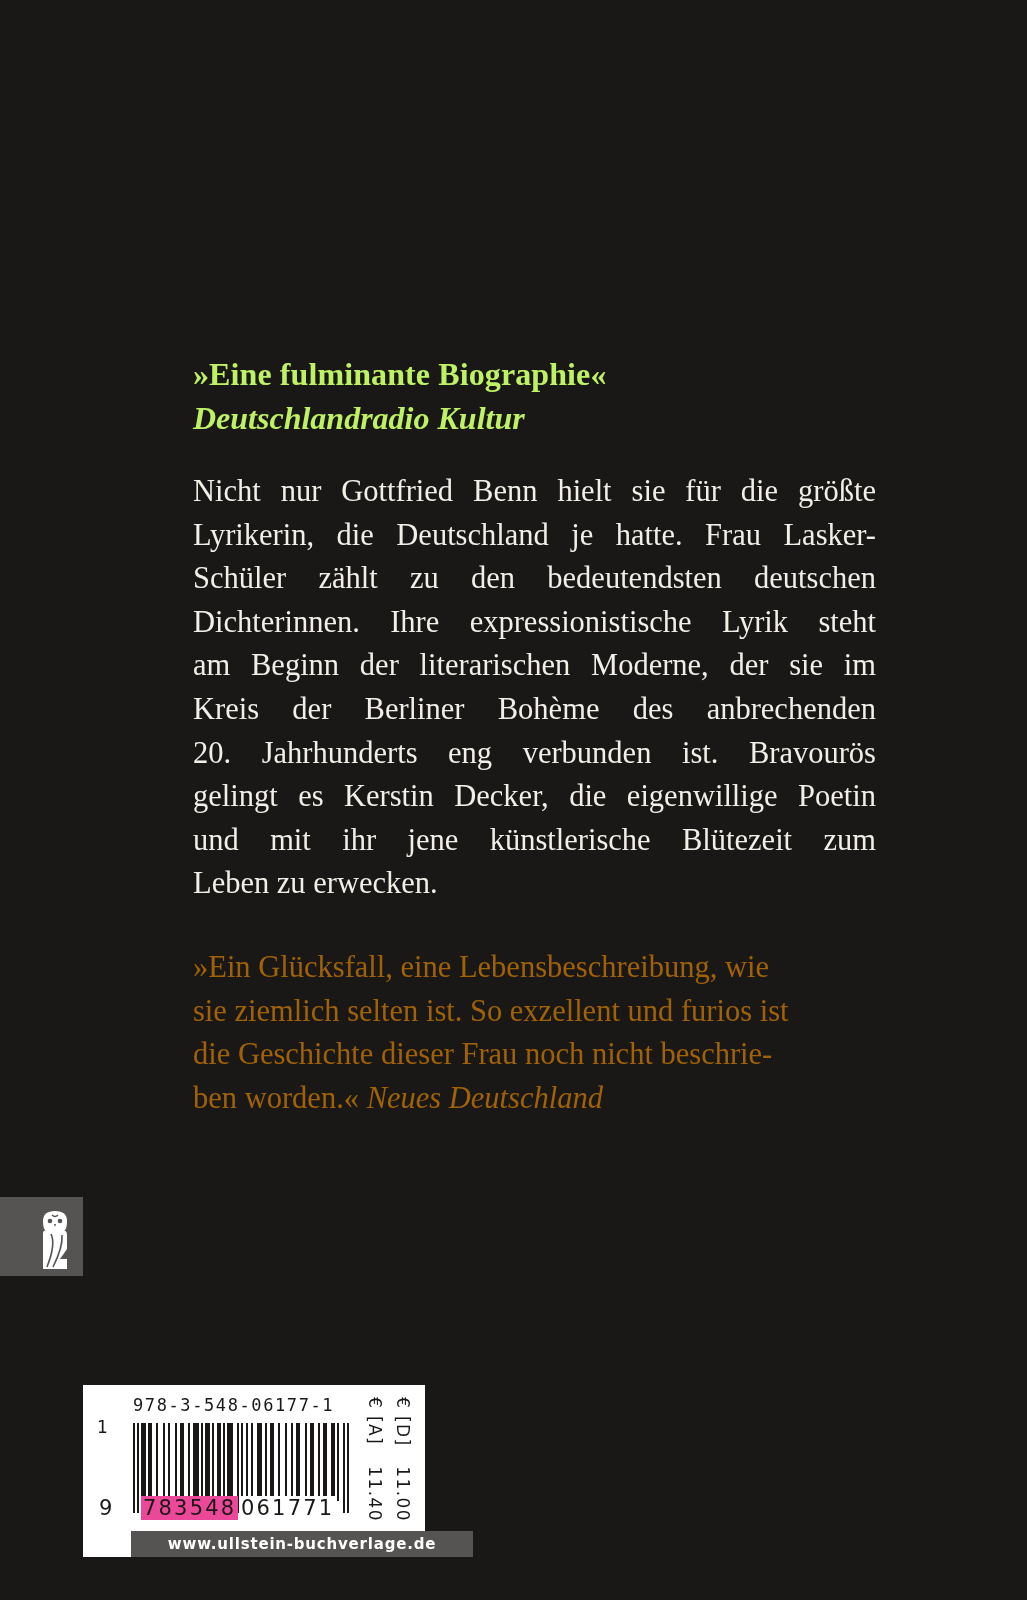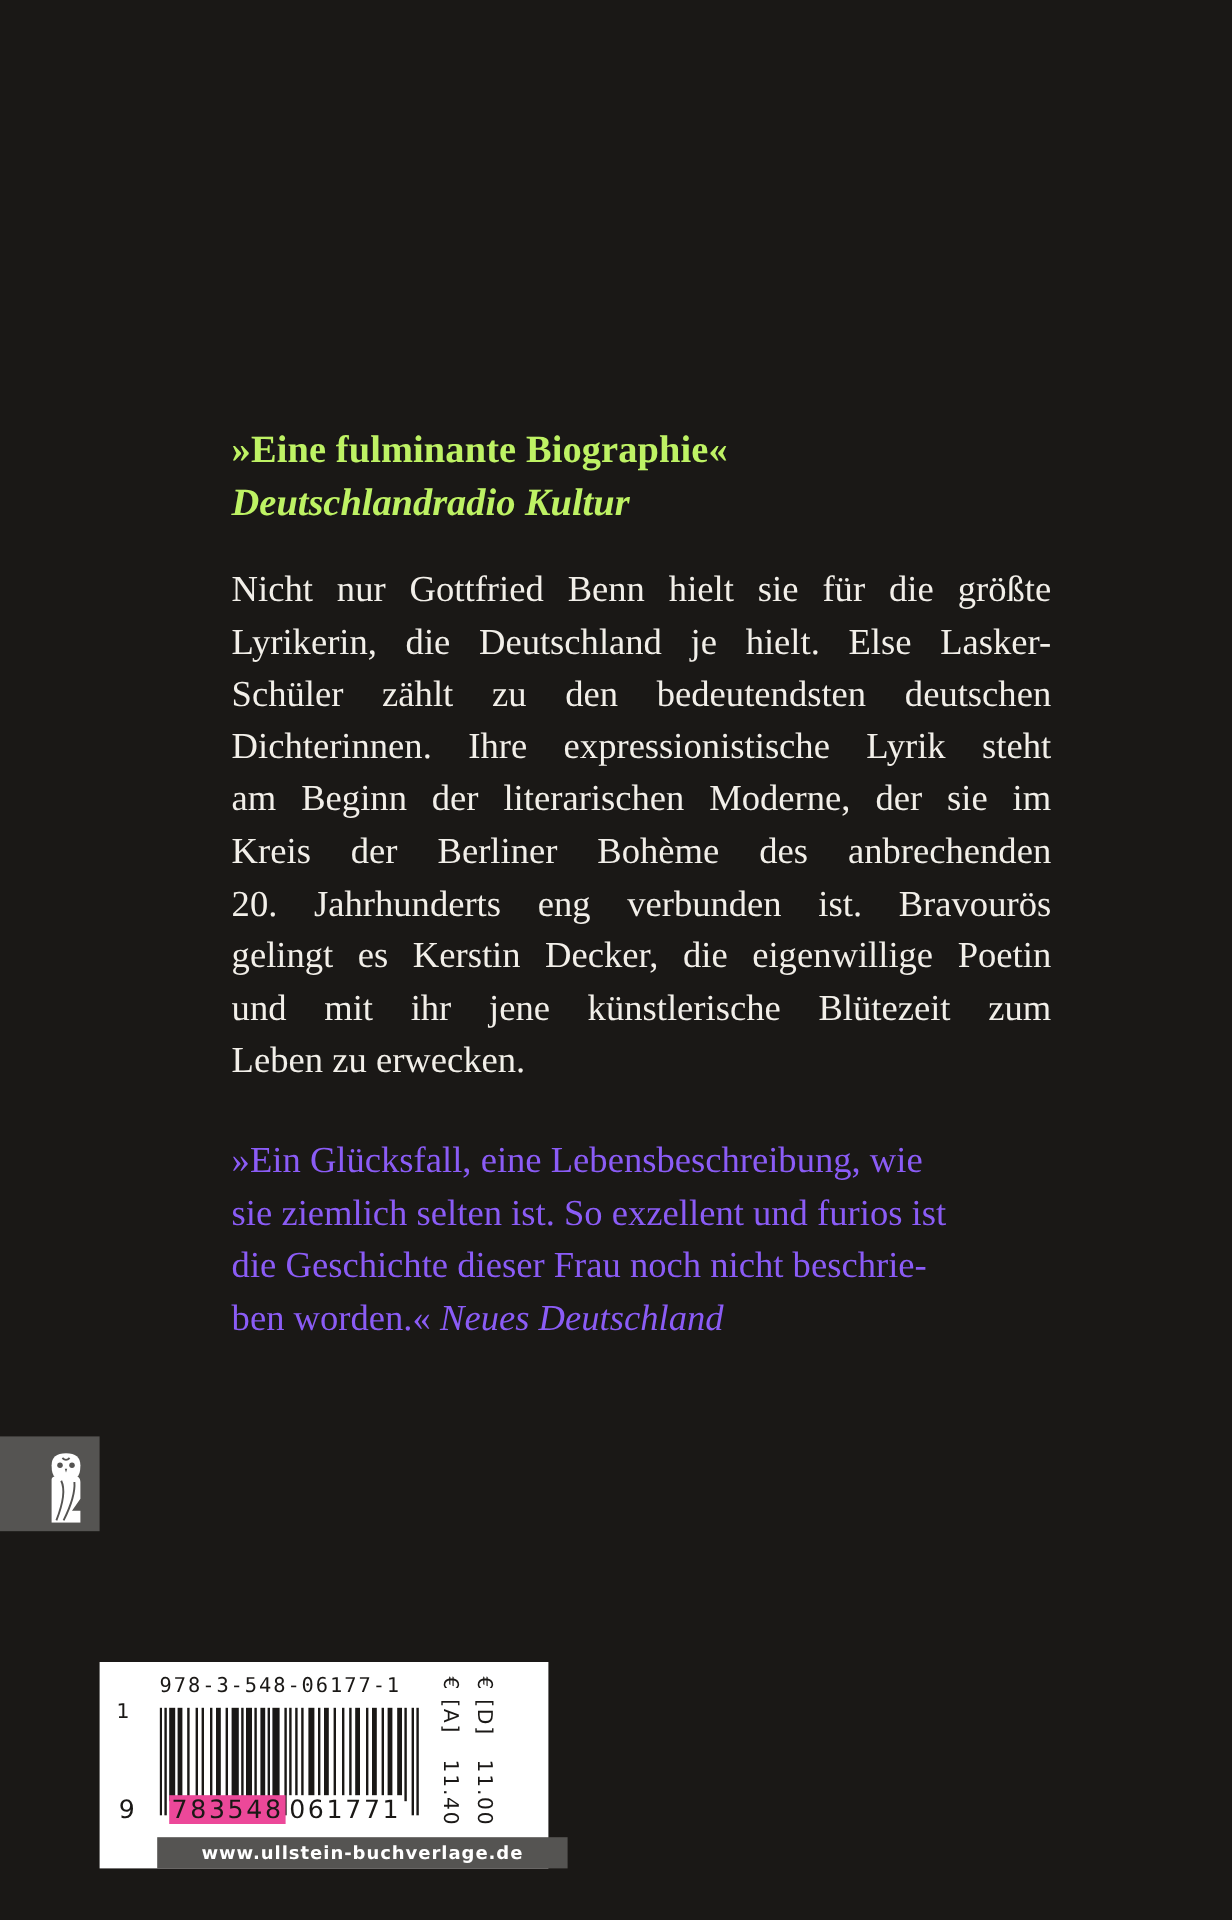--- a/index.html
+++ b/index.html
@@ -50,21 +50,21 @@
       height: 43.6px;
     }
     .body-text .ln.last {
       text-align-last: left;
     }
     .quote {
       position: absolute;
       left: 193px;
       top: 946px;
       width: 683px;
-      color: #8b5cf6;
+      color: #a16207;
       font-size: 30.5px;
       line-height: 43.6px;
     }
     .quote .ln {
       display: block;
       white-space: nowrap;
       height: 43.6px;
     }
     .quote .source {
       font-style: italic;
@@ -79,21 +79,21 @@
     }
     .logo-box svg {
       position: absolute;
       left: 40px;
       top: 12px;
     }
     .barcode-box {
       position: absolute;
       left: 83px;
       top: 1385px;
-      width: 374px;
+      width: 342px;
       height: 172px;
       background: #ffffff;
     }
     .isbn-text {
       position: absolute;
       left: 50px;
       top: 10px;
       font-family: "DejaVu Sans Mono", "Liberation Mono", monospace;
       font-size: 17px;
       letter-spacing: 1.6px;
@@ -169,21 +169,21 @@
 </head>
 <body>
 
 <div class="headline">
   <span class="line1">»Eine fulminante Biographie«</span>
   <span class="line2">Deutschlandradio Kultur</span>
 </div>
 
 <div class="body-text">
   <span class="ln">Nicht nur Gottfried Benn hielt sie für die größte</span>
-  <span class="ln">Lyrikerin, die Deutschland je hielt. Else Lasker-</span>
+  <span class="ln">Lyrikerin, die Deutschland je hatte. Frau Lasker-</span>
   <span class="ln">Schüler zählt zu den bedeutendsten deutschen</span>
   <span class="ln">Dichterinnen. Ihre expressionistische Lyrik steht</span>
   <span class="ln">am Beginn der literarischen Moderne, der sie im</span>
   <span class="ln">Kreis der Berliner Bohème des anbrechenden</span>
   <span class="ln">20. Jahrhunderts eng verbunden ist. Bravourös</span>
   <span class="ln">gelingt es Kerstin Decker, die eigenwillige Poetin</span>
   <span class="ln">und mit ihr jene künstlerische Blütezeit zum</span>
   <span class="ln last">Leben zu erwecken.</span>
 </div>
 

